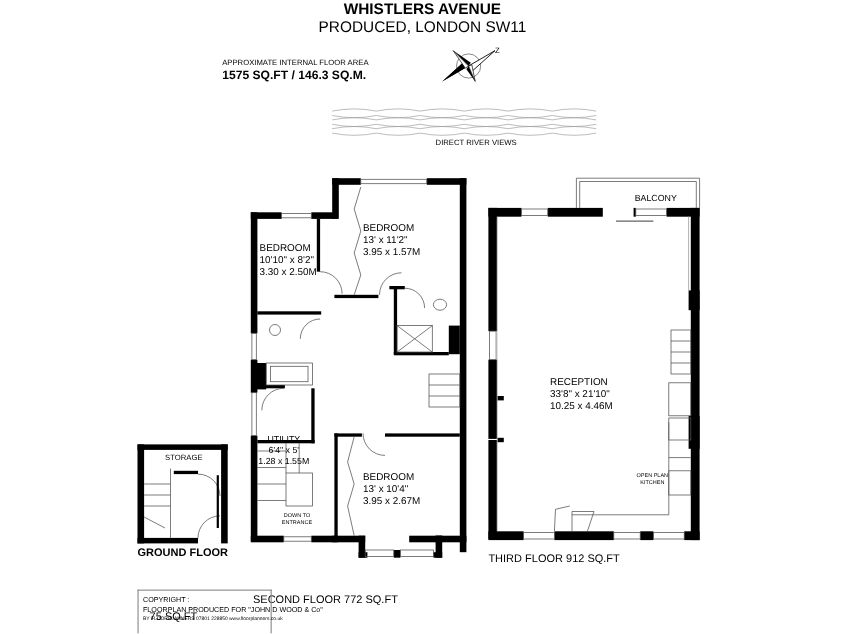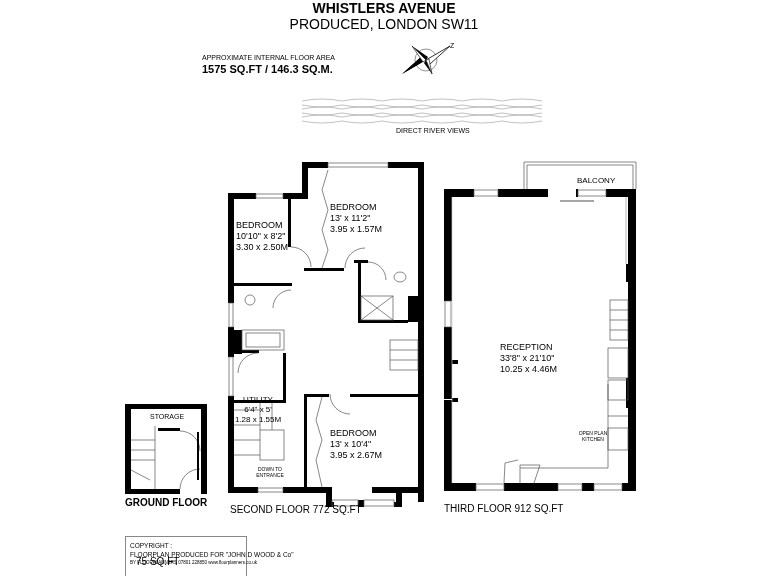--- a/index.html
+++ b/index.html
@@ -207,21 +207,21 @@
 </div>
 <div class="abs lbl-md" style="left:330px;top:428px;width:75px;">
   <div>BEDROOM</div>
   <div>13' x 10'4"</div>
   <div>3.95 x 2.67M</div>
 </div>
 <div class="abs" style="left:250px;top:466px;width:40px;text-align:center;font-size:5px;line-height:6px;">
   <div>DOWN TO</div>
   <div>ENTRANCE</div>
 </div>
-<div class="abs" style="left:230px;top:504px;font-size:10px;">SECOND FLOOR 772 SQ.FT</div>
+<div class="abs" style="left:230px;top:540px;font-size:10px;">SECOND FLOOR 772 SQ.FT</div>
 
 <div class="abs small" style="left:561px;top:176px;font-size:8px;margin-left:16px;">BALCONY</div>
 <div class="abs lbl-md" style="left:500px;top:342px;width:80px;">
   <div>RECEPTION</div>
   <div>33'8" x 21'10"</div>
   <div>10.25 x 4.46M</div>
 </div>
 <div class="abs" style="left:578px;top:430px;width:30px;text-align:center;font-size:5px;line-height:6px;">
   <div>OPEN PLAN</div>
   <div>KITCHEN</div>

